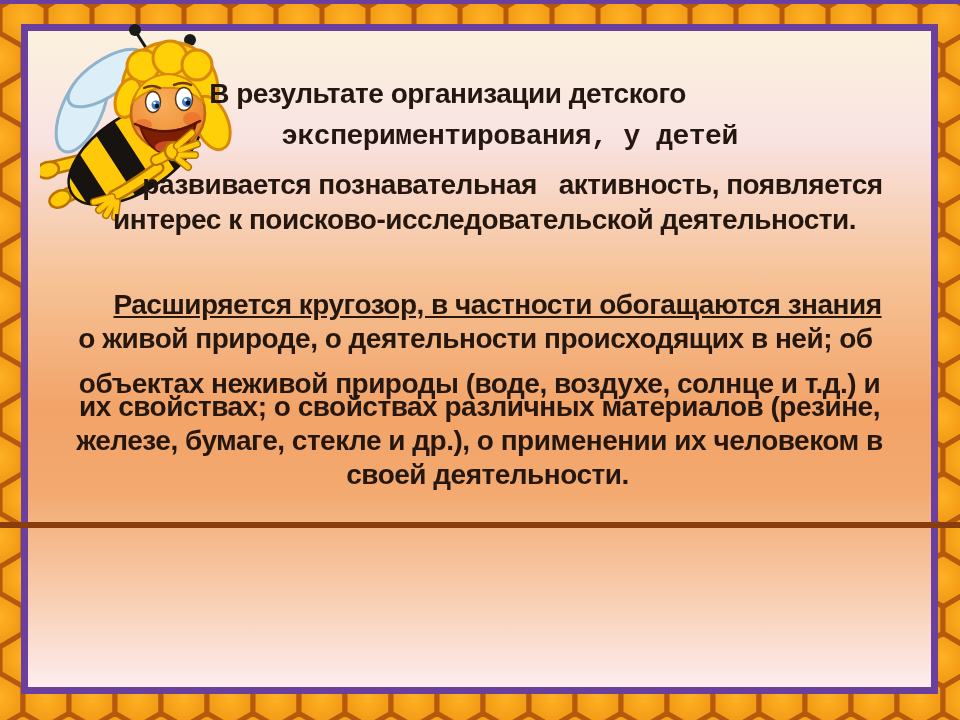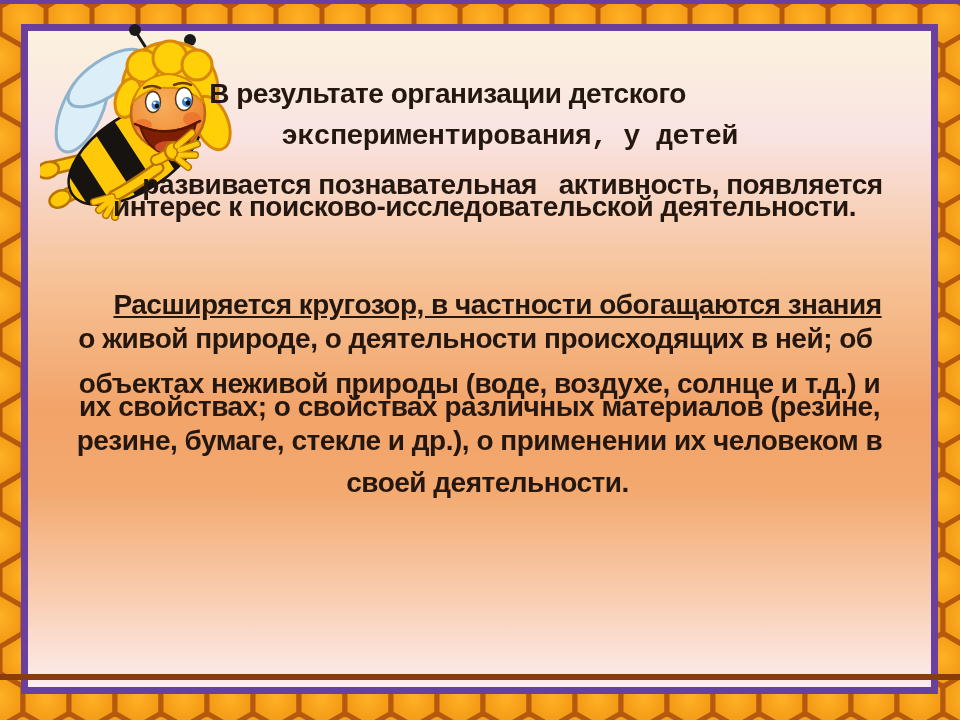--- a/index.html
+++ b/index.html
@@ -1,49 +1,49 @@
 <!DOCTYPE html>
 <html><head>
 <meta charset="utf-8">
 <style>
   html,body{margin:0;padding:0;}
   body{
     width:960px;height:720px;overflow:hidden;
     font-family:"Liberation Sans","DejaVu Sans",sans-serif;
     background:#C1680D;
   }
-  .stage{position:relative;width:960px;height:680px;}
+  .stage{position:relative;width:960px;height:528px;}
   .honeycomb{position:absolute;left:0;top:0;width:960px;height:720px;z-index:0;}
   .edge-top{position:absolute;left:0;top:0;width:960px;height:4px;background:#6B3F9E;z-index:4;}
   .edge-bottom{position:absolute;left:0;bottom:0;width:960px;height:6px;background:#8A3D0C;z-index:4;}
   .panel{
     position:absolute;left:21px;top:24px;width:917px;height:670px;
     box-sizing:border-box;border:7px solid #6B3F9E;z-index:1;
     background:linear-gradient(180deg,
       #FBF2DE 0%, #F9E3E2 16%, #F6C296 38%, #F2A368 58%,
       #F3A96F 70%, #F8CDAF 86%, #FDEDEF 100%);
   }
   .bee{position:absolute;left:40px;top:18px;width:300px;height:225px;z-index:2;}
   .text-layer{position:absolute;left:28px;top:31px;width:903px;height:656px;z-index:3;}
   .line{
     position:absolute;left:0;right:0;text-align:center;white-space:nowrap;
     font-weight:bold;font-size:28px;line-height:33px;letter-spacing:-0.5px;
     color:#241710;
   }
   .p1l1{top:46px;transform:translateX(-32px);}
   .p1l2{top:89px;transform:translateX(30px);font-family:Liberation Mono, monospace;}
   .p1l3{top:137px;transform:translateX(33px);}
-  .p1l4{top:159px;transform:translateX(5px);}
+  .p1l4{top:172px;transform:translateX(5px);}
   .p2 .line{line-height:34px;}
   .p2l1{top:257px;transform:translateX(18px);text-decoration:underline;}
   .p2l2{top:291px;transform:translateX(-4px);}
   .p2l3{top:336px;}
   .p2l4{top:359px;}
   .p2l5{top:393px;}
-  .p2l6{top:427px;transform:translateX(8px);margin-top:8px;}
+  .p2l6{top:427px;transform:translateX(8px);}
 </style>
 </head>
 <body>
 
 <div class="stage">
 
   <svg class="honeycomb" viewBox="0 0 960 720" preserveAspectRatio="none" aria-hidden="true">
     <defs>
       <radialGradient id="cellg" cx="50%" cy="45%" r="65%">
         <stop offset="0%" stop-color="#FFB224"></stop>
@@ -186,18 +186,18 @@
       <div class="line p1l1">В результате организации детского</div>
       <div class="line p1l2">экспериментирования, у детей</div>
       <div class="line p1l3">развивается познавательная &nbsp; активность, появляется</div>
       <div class="line p1l4">интерес к поисково-исследовательской деятельности.</div>
     </div>
     <div class="p2">
       <div class="line p2l1">Расширяется кругозор, в частности обогащаются знания</div>
       <div class="line p2l2">о живой природе, о деятельности происходящих в ней; об</div>
       <div class="line p2l3">объектах неживой природы (воде, воздухе, солнце и т.д.) и</div>
       <div class="line p2l4">их свойствах; о свойствах различных материалов (резине,</div>
-      <div class="line p2l5">резине, бумаге, стекле и др.), о применении их человеком в</div>
+      <div class="line p2l5">железе, бумаге, стекле и др.), о применении их человеком в</div>
       <div class="line p2l6">своей деятельности.</div>
     </div>
   </div>
 
 </div>
 
 </body></html>

